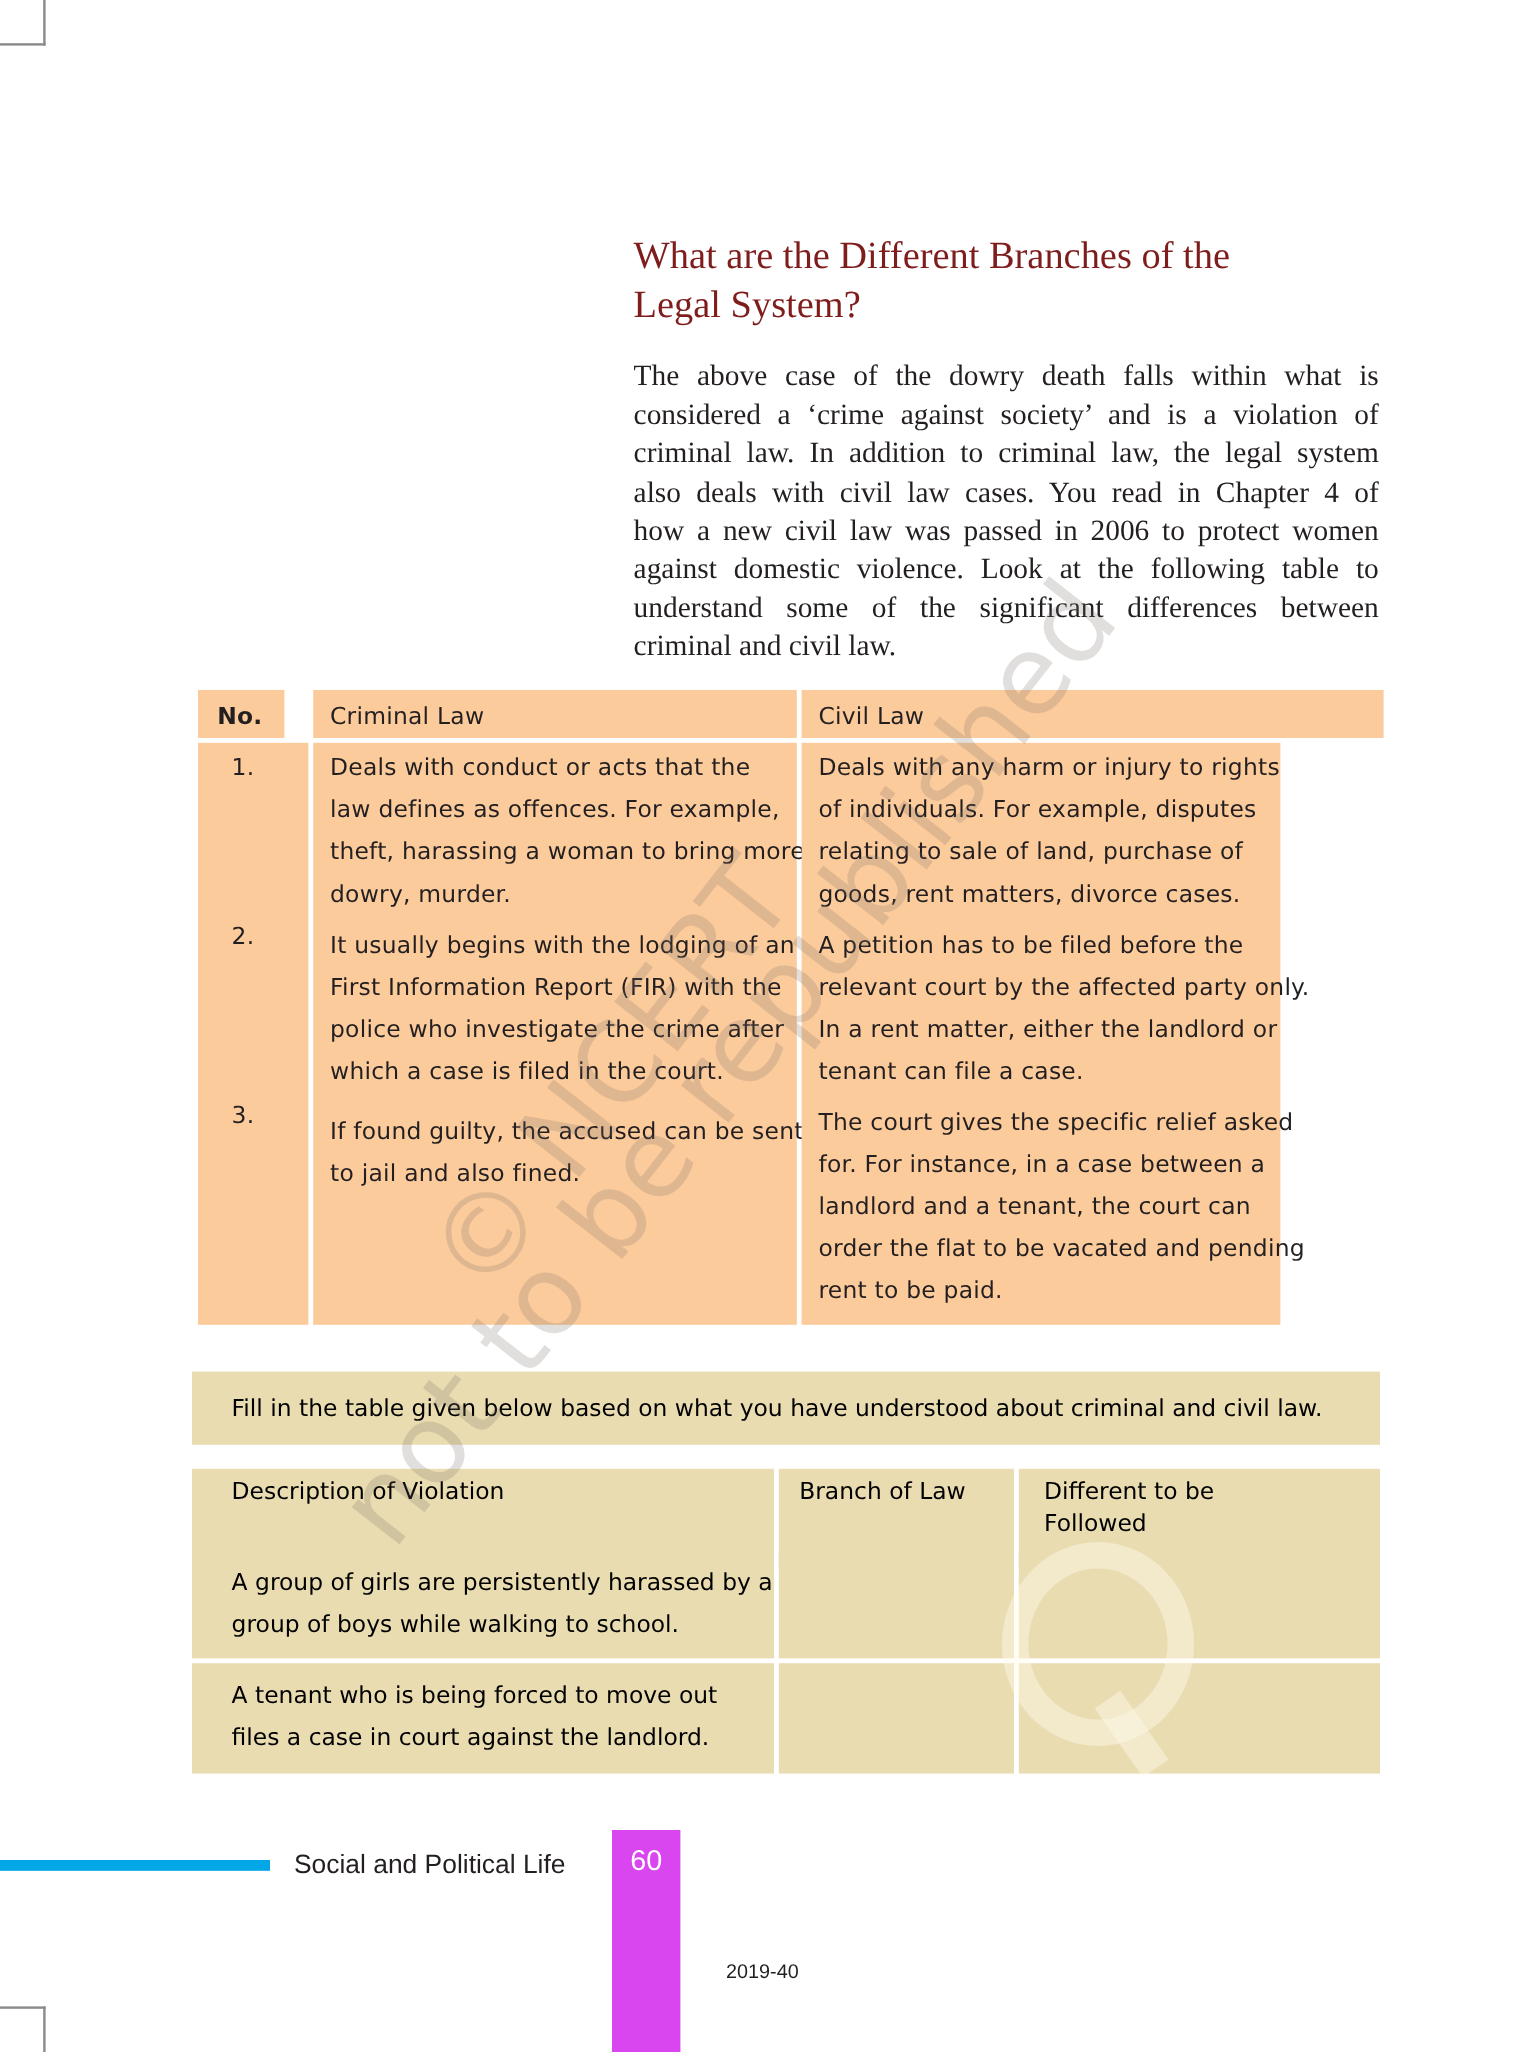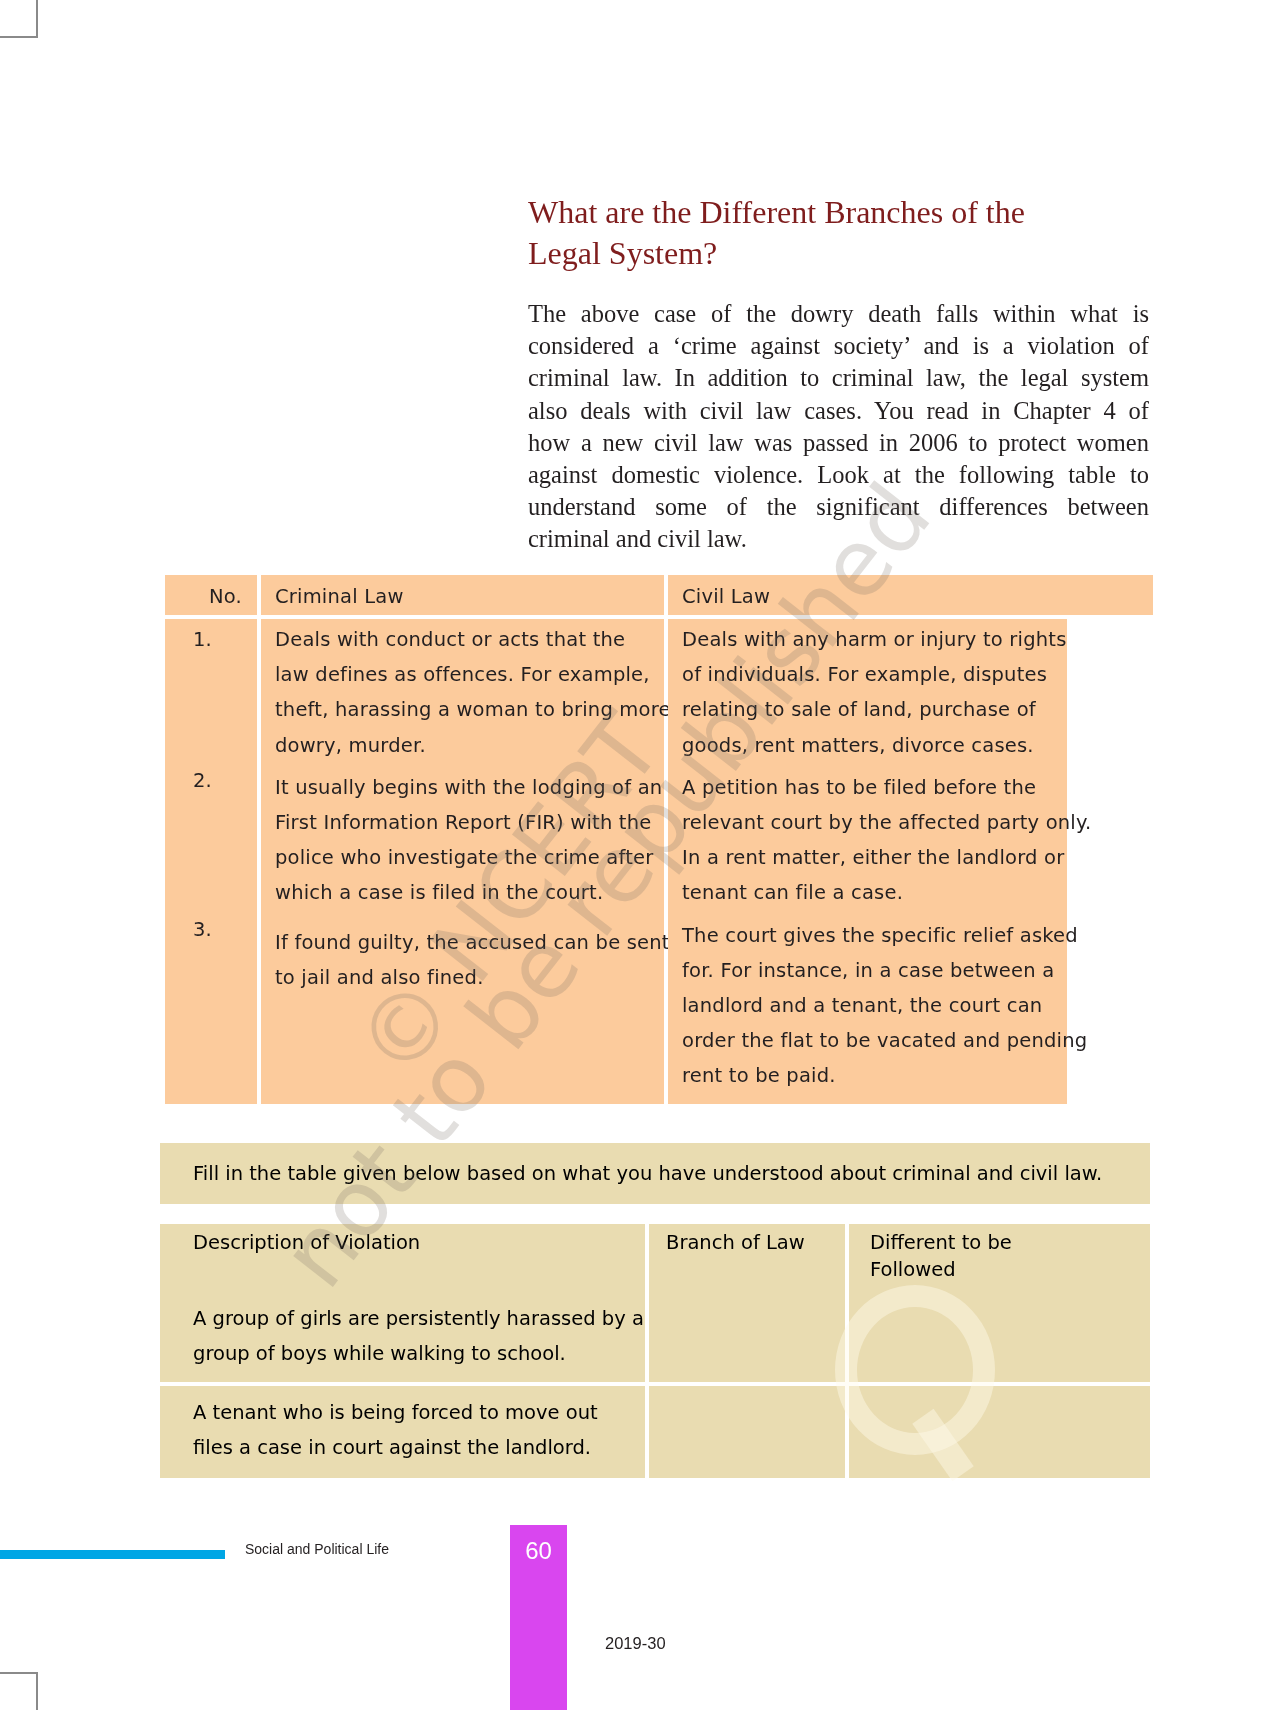--- a/index.html
+++ b/index.html
@@ -47,21 +47,21 @@
 
   .wm { position:absolute; pointer-events:none; font-family:"DejaVu Sans", sans-serif;
     color:rgba(120,110,100,0.22); white-space:nowrap; transform-origin:left bottom; }
   .wm-q { position:absolute; left:835px; top:1285px; width:160px; height:170px;
     border:22px solid rgba(255,250,235,0.45); border-radius:50%; box-sizing:border-box; pointer-events:none; }
   .wm-q-tail { position:absolute; left:930px; top:1410px; width:26px; height:70px;
     background:rgba(255,250,235,0.45); transform:rotate(-35deg); pointer-events:none; }
 
   .footer-line { position:absolute; left:0; top:1550px; width:225px; height:9px; background:#00a6e5; }
   .footer-book { position:absolute; left:245px; top:1541px; font-family:"Liberation Sans", sans-serif;
-    font-size:14px; color:#231f20; }
+    font-size:22px; color:#231f20; }
   .footer-page { position:absolute; left:510px; top:1525px; width:57px; height:185px; background:#d946ef; }
   .footer-page span { position:absolute; left:0; width:57px; top:12px; text-align:center;
     font-family:"Liberation Sans", sans-serif; font-size:24px; color:#ffffff; }
   .footer-year { position:absolute; left:605px; top:1634px; font-family:"Liberation Sans", sans-serif;
     font-size:16.5px; color:#231f20; }
 </style>
 </head>
 <body>
 
 <div class="crop-tl"></div>
@@ -78,21 +78,21 @@
   <span class="line" style="white-space:normal;display:block;text-align:justify;text-align-last:justify">criminal law. In addition to criminal law, the legal system</span>
   <span class="line" style="white-space:normal;display:block;text-align:justify;text-align-last:justify">also deals with civil law cases. You read in Chapter 4 of</span>
   <span class="line" style="white-space:normal;display:block;text-align:justify;text-align-last:justify">how a new civil law was passed in 2006 to protect women</span>
   <span class="line" style="white-space:normal;display:block;text-align:justify;text-align-last:justify">against domestic violence. Look at the following table to</span>
   <span class="line" style="white-space:normal;display:block;text-align:justify;text-align-last:justify">understand some of the significant differences between</span>
   <span class="line">criminal and civil law.</span>
 </p>
 
 <div class="cmp">
 
-  <div class="cell hdr" style="left:0;top:0;width:92px;height:40px;padding-left:44px;">
+  <div class="cell hdr" style="left:0;top:0;width:72px;height:40px;padding-left:16px;font-weight:bold;">
     <span>No.</span>
   </div>
   <div class="cell hdr" style="left:96px;top:0;width:403px;height:40px;padding-left:14px;">
     <span>Criminal Law</span>
   </div>
   <div class="cell hdr" style="left:503px;top:0;width:485px;height:40px;padding-left:14px;">
     <span>Civil Law</span>
   </div>
 
   <div class="cell" style="left:0;top:44px;width:92px;height:485px;padding-left:28px;padding-top:3px;">
@@ -190,13 +190,13 @@
 </div>
 <div class="wm" style="left:345px; top:1200px; font-size:92px; transform:rotate(-52deg);">
   <span>not to be republished</span>
 </div>
 
 <div class="footer-line"></div>
 <div class="footer-book">Social and Political Life</div>
 <div class="footer-page">
   <span>60</span>
 </div>
-<div class="footer-year">2019-30</div>
+<div class="footer-year">2019-40</div>
 
 </body></html>

